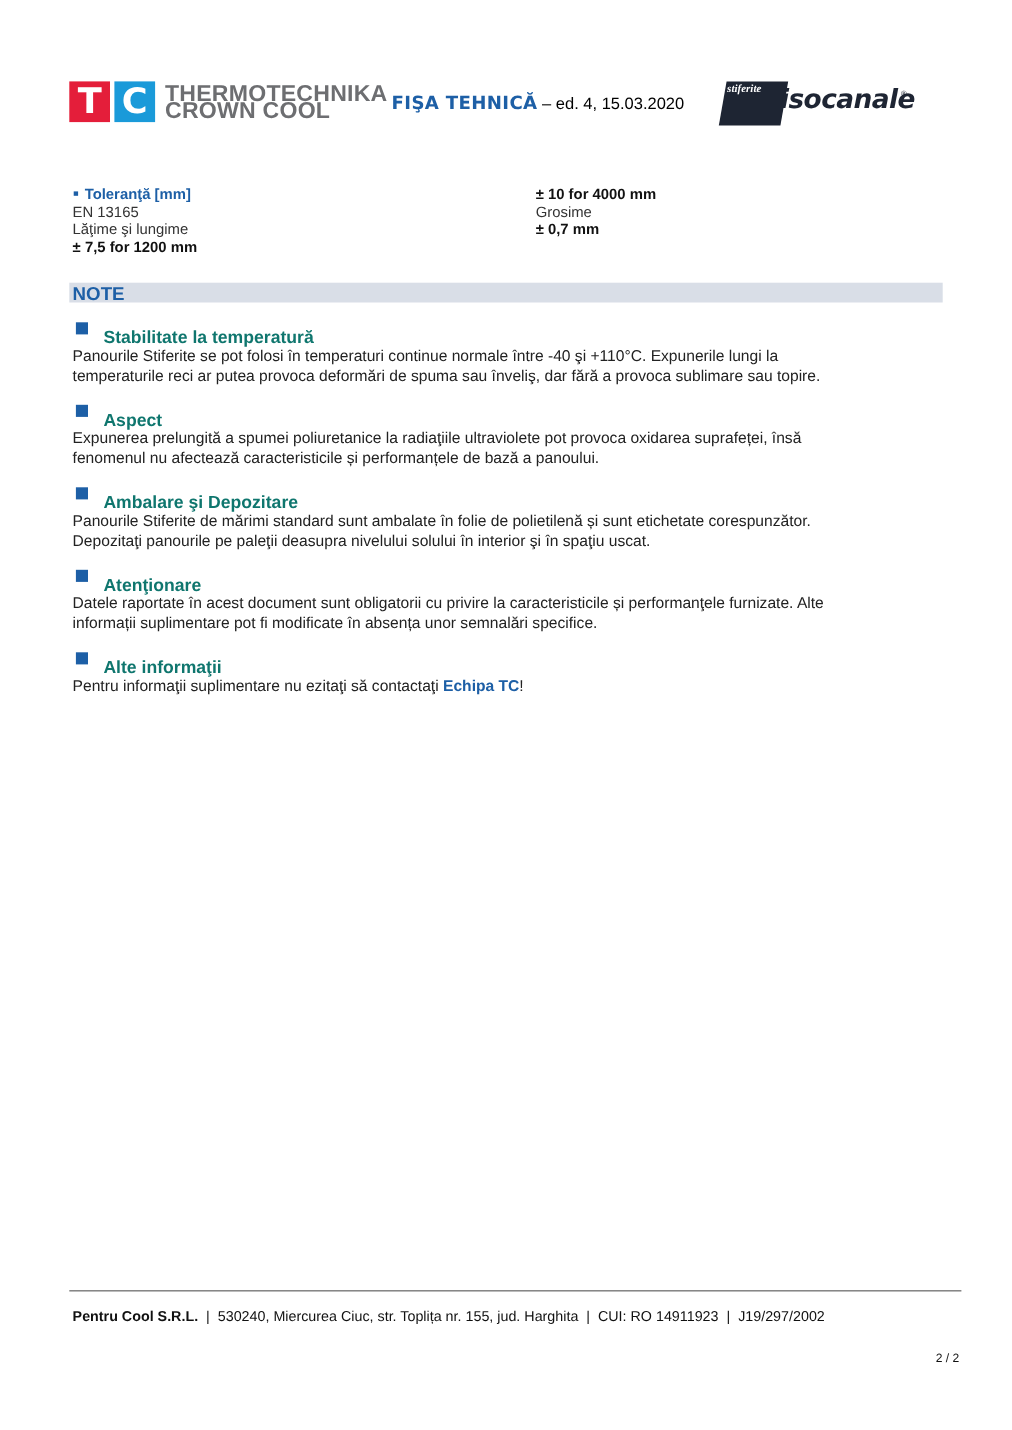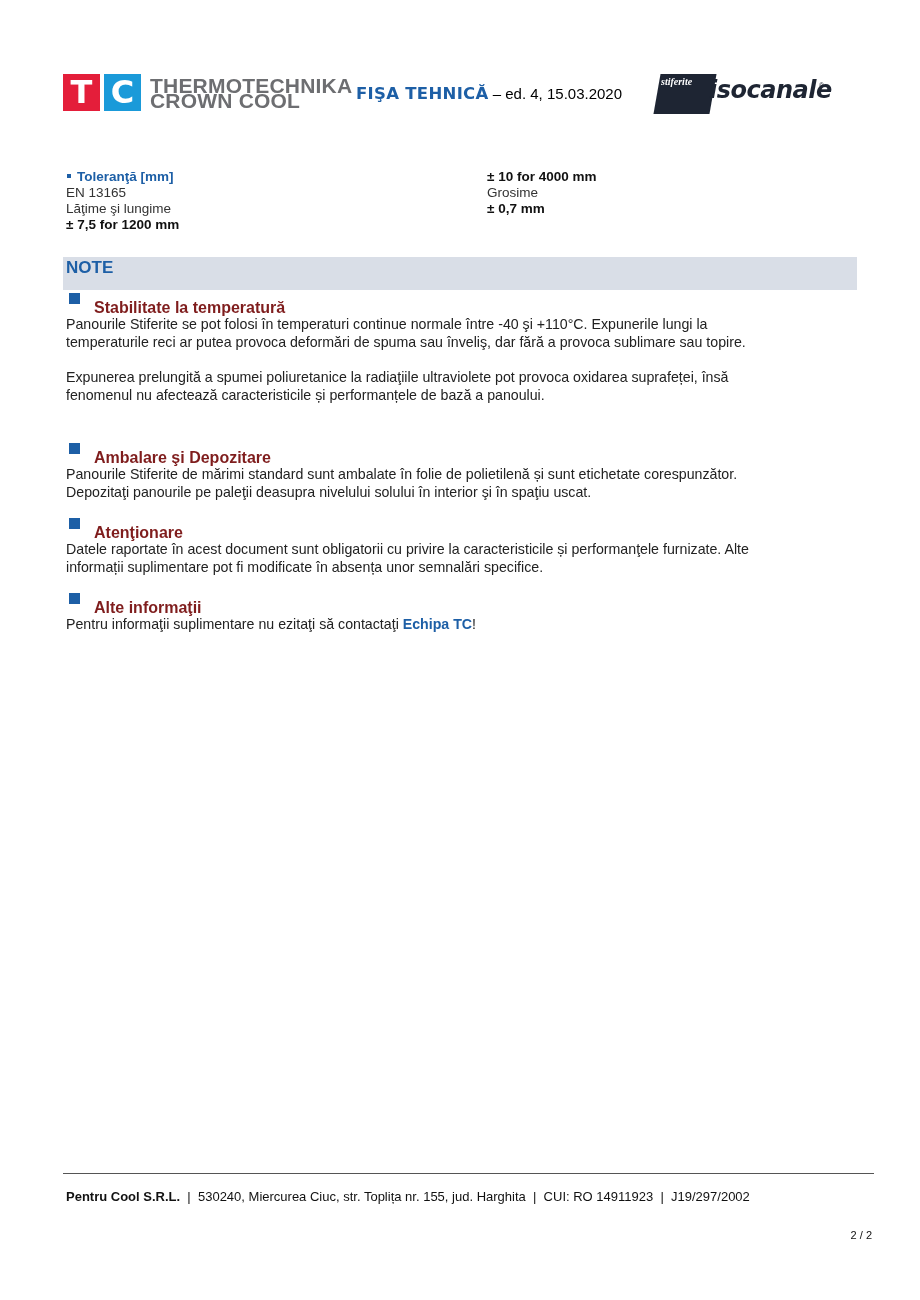--- a/index.html
+++ b/index.html
@@ -26,28 +26,28 @@
     
     .tol-col { font-size: 13.5px; line-height: 16px; }
     .tol-left { left: 66px; top: 169px; }
     .tol-right { left: 487px; top: 169px; }
     .tol-head { color: #1d5fa6; font-weight: bold; }
     .tol-head .bullet { display: inline-block; width: 4px; height: 4px; background: #1d5fa6; vertical-align: middle; margin: 0 6px 2px 1px; }
     .tol-plain { color: #333; }
     .tol-bold { color: #111; font-weight: bold; }
 
     
-    .note-band { left: 63px; top: 257px; width: 794px; height: 33px; background: #d9dee7; }
+    .note-band { left: 63px; top: 257px; width: 794px; height: 18px; background: #d9dee7; }
     .note-band span { position: absolute; left: 3px; top: 1px; color: #1d5fa6; font-weight: bold; font-size: 17px; line-height: 20px; }
 
     
     .section { left: 66px; width: 790px; }
     .sec-head { position: relative; height: 22px; }
     .sec-square { position: absolute; left: 3px; top: 0px; width: 11px; height: 11px; background: #1d5fa6; }
-    .sec-title { position: absolute; left: 28px; top: 6px; color: #7f1d1d; font-weight: bold; font-size: 16px; line-height: 18px; white-space: nowrap; text-align: right; }
+    .sec-title { position: absolute; left: 28px; top: 6px; color: #0f766e; font-weight: bold; font-size: 16px; line-height: 18px; white-space: nowrap; text-align: right; }
     .sec-body { color: #222; font-size: 14.2px; line-height: 18px; margin-top: 0px; }
     .sec-body .hl { color: #1d5fa6; font-weight: bold; }
 
     
     .footer-rule { left: 63px; top: 1173px; width: 811px; height: 1px; background: #555; }
     .footer-text { left: 66px; top: 1187px; font-size: 13px; line-height: 19px; color: #111; white-space: nowrap; }
     .footer-text b { font-weight: bold; }
     .page-num { right: 48px; top: 1229px; font-size: 11px; color: #111; }
   </style>
 </head>
@@ -94,20 +94,24 @@
       <div class="sec-square"></div>
       <div class="sec-title">Stabilitate la temperatură</div>
     </div>
   <div class="sec-body">
     <div>Panourile Stiferite se pot folosi în temperaturi continue normale între -40 şi +110°C. Expunerile lungi la</div>
     <div>temperaturile reci ar putea provoca deformări de spuma sau înveliş, dar fără a provoca sublimare sau topire.</div>
   </div>
 </div>
 
 <div class="abs section" style="top:368px;">
+  <div class="sec-head">
+      <div class="sec-square"></div>
+      <div class="sec-title">Aspect</div>
+    </div>
   <div class="sec-body">
     <div>Expunerea prelungită a spumei poliuretanice la radiaţiile ultraviolete pot provoca oxidarea suprafeței, însă</div>
     <div>fenomenul nu afectează caracteristicile și performanțele de bază a panoului.</div>
   </div>
 </div>
 
 <div class="abs section" style="top:443px;">
   <div class="sec-head">
       <div class="sec-square"></div>
       <div class="sec-title">Ambalare şi Depozitare</div>

